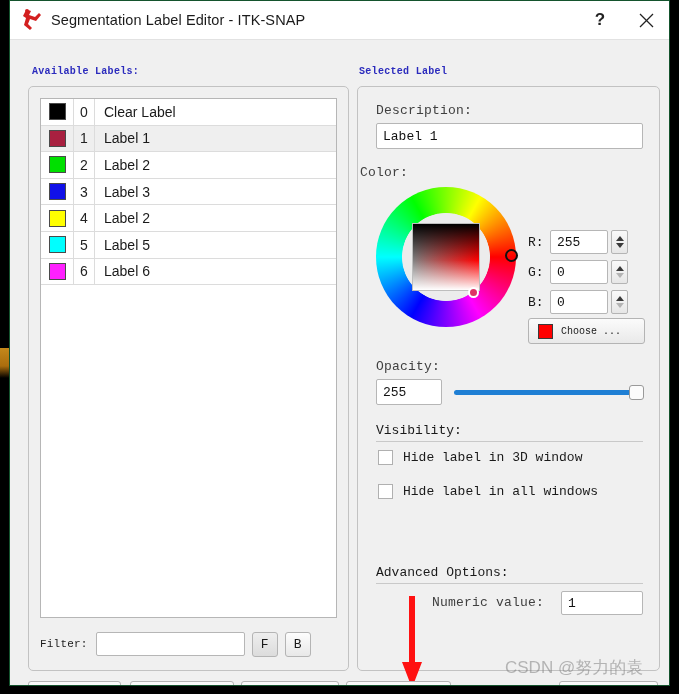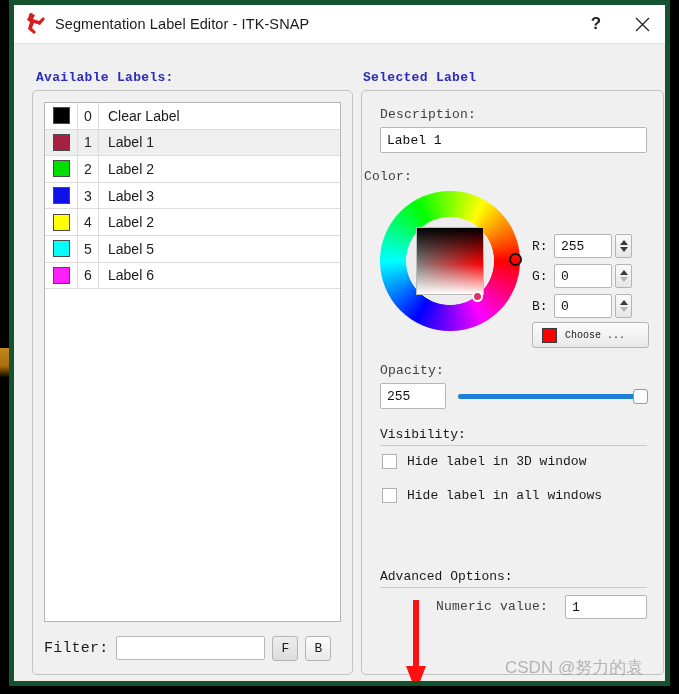--- a/index.html
+++ b/index.html
@@ -11,21 +11,21 @@
     position:relative;
   }
   .artifact{
     position:absolute;left:0;top:348px;width:9px;height:30px;
     background:linear-gradient(180deg,#e8a020 0%, #c98010 60%, #000 100%);
     opacity:.85;
   }
   .window{
     position:absolute;left:9px;top:0;width:661px;height:686px;
     background:#f0f0f0;
-    border:5px solid #14532d;
+    border:1px solid #14532d;
     box-sizing:border-box;
     overflow:hidden;
   }
   
   .titlebar{
     height:39px;background:#ffffff;
     display:flex;align-items:center;
     border-bottom:1px solid #e2e2e2;
     box-sizing:border-box;
   }
@@ -39,21 +39,21 @@
   .tb-btn{
     width:46px;height:38px;display:flex;align-items:center;justify-content:center;
     font-family:"Liberation Sans",sans-serif;color:#222;
   }
   .tb-btn.help{font-size:17px;font-weight:bold;}
   .tb-btn.close svg{display:block;}
 
   
   .content{position:relative;height:647px;}
   .sec-title{
-    position:absolute;font-size:13px;font-weight:bold;color:#2b2bbd;
+    position:absolute;font-size:10px;font-weight:bold;color:#2b2bbd;
     letter-spacing:.3px;white-space:nowrap;
   }
   #lbl-title{left:22px;top:26px;}
   #sel-title{left:349px;top:26px;}
 
   .groupbox{
     position:absolute;border:1px solid #c2c2c2;border-radius:5px;
     background:#f0f0f0;box-sizing:border-box;
   }
   #labels-box{left:18px;top:46px;width:321px;height:585px;}
@@ -77,21 +77,21 @@
     font-family:"Liberation Sans",sans-serif;
   }
   .sep{width:1px;height:100%;background:#dcdcdc;}
   .name-cell{padding-left:9px;font-size:14px;color:#1a1a1a;}
 
   
   .filter-row{
     position:absolute;left:11px;top:544px;width:297px;height:26px;
     display:flex;align-items:center;
   }
-  .filter-label{font-size:15px;color:#1a1a1a;letter-spacing:.2px;}
+  .filter-label{font-size:11px;color:#1a1a1a;letter-spacing:.2px;}
   .filter-input{
     margin-left:8px;width:149px;height:24px;background:#fff;
     border:1px solid #b6b6b6;border-radius:2px;box-sizing:border-box;
   }
   .fb-btn{
     width:26px;height:25px;margin-left:7px;border:1px solid #b4b4b4;border-radius:3px;
     background:linear-gradient(180deg,#fdfdfd,#e8e8e8);
     display:flex;align-items:center;justify-content:center;
     font-size:13px;color:#1a1a1a;box-sizing:border-box;
   }

